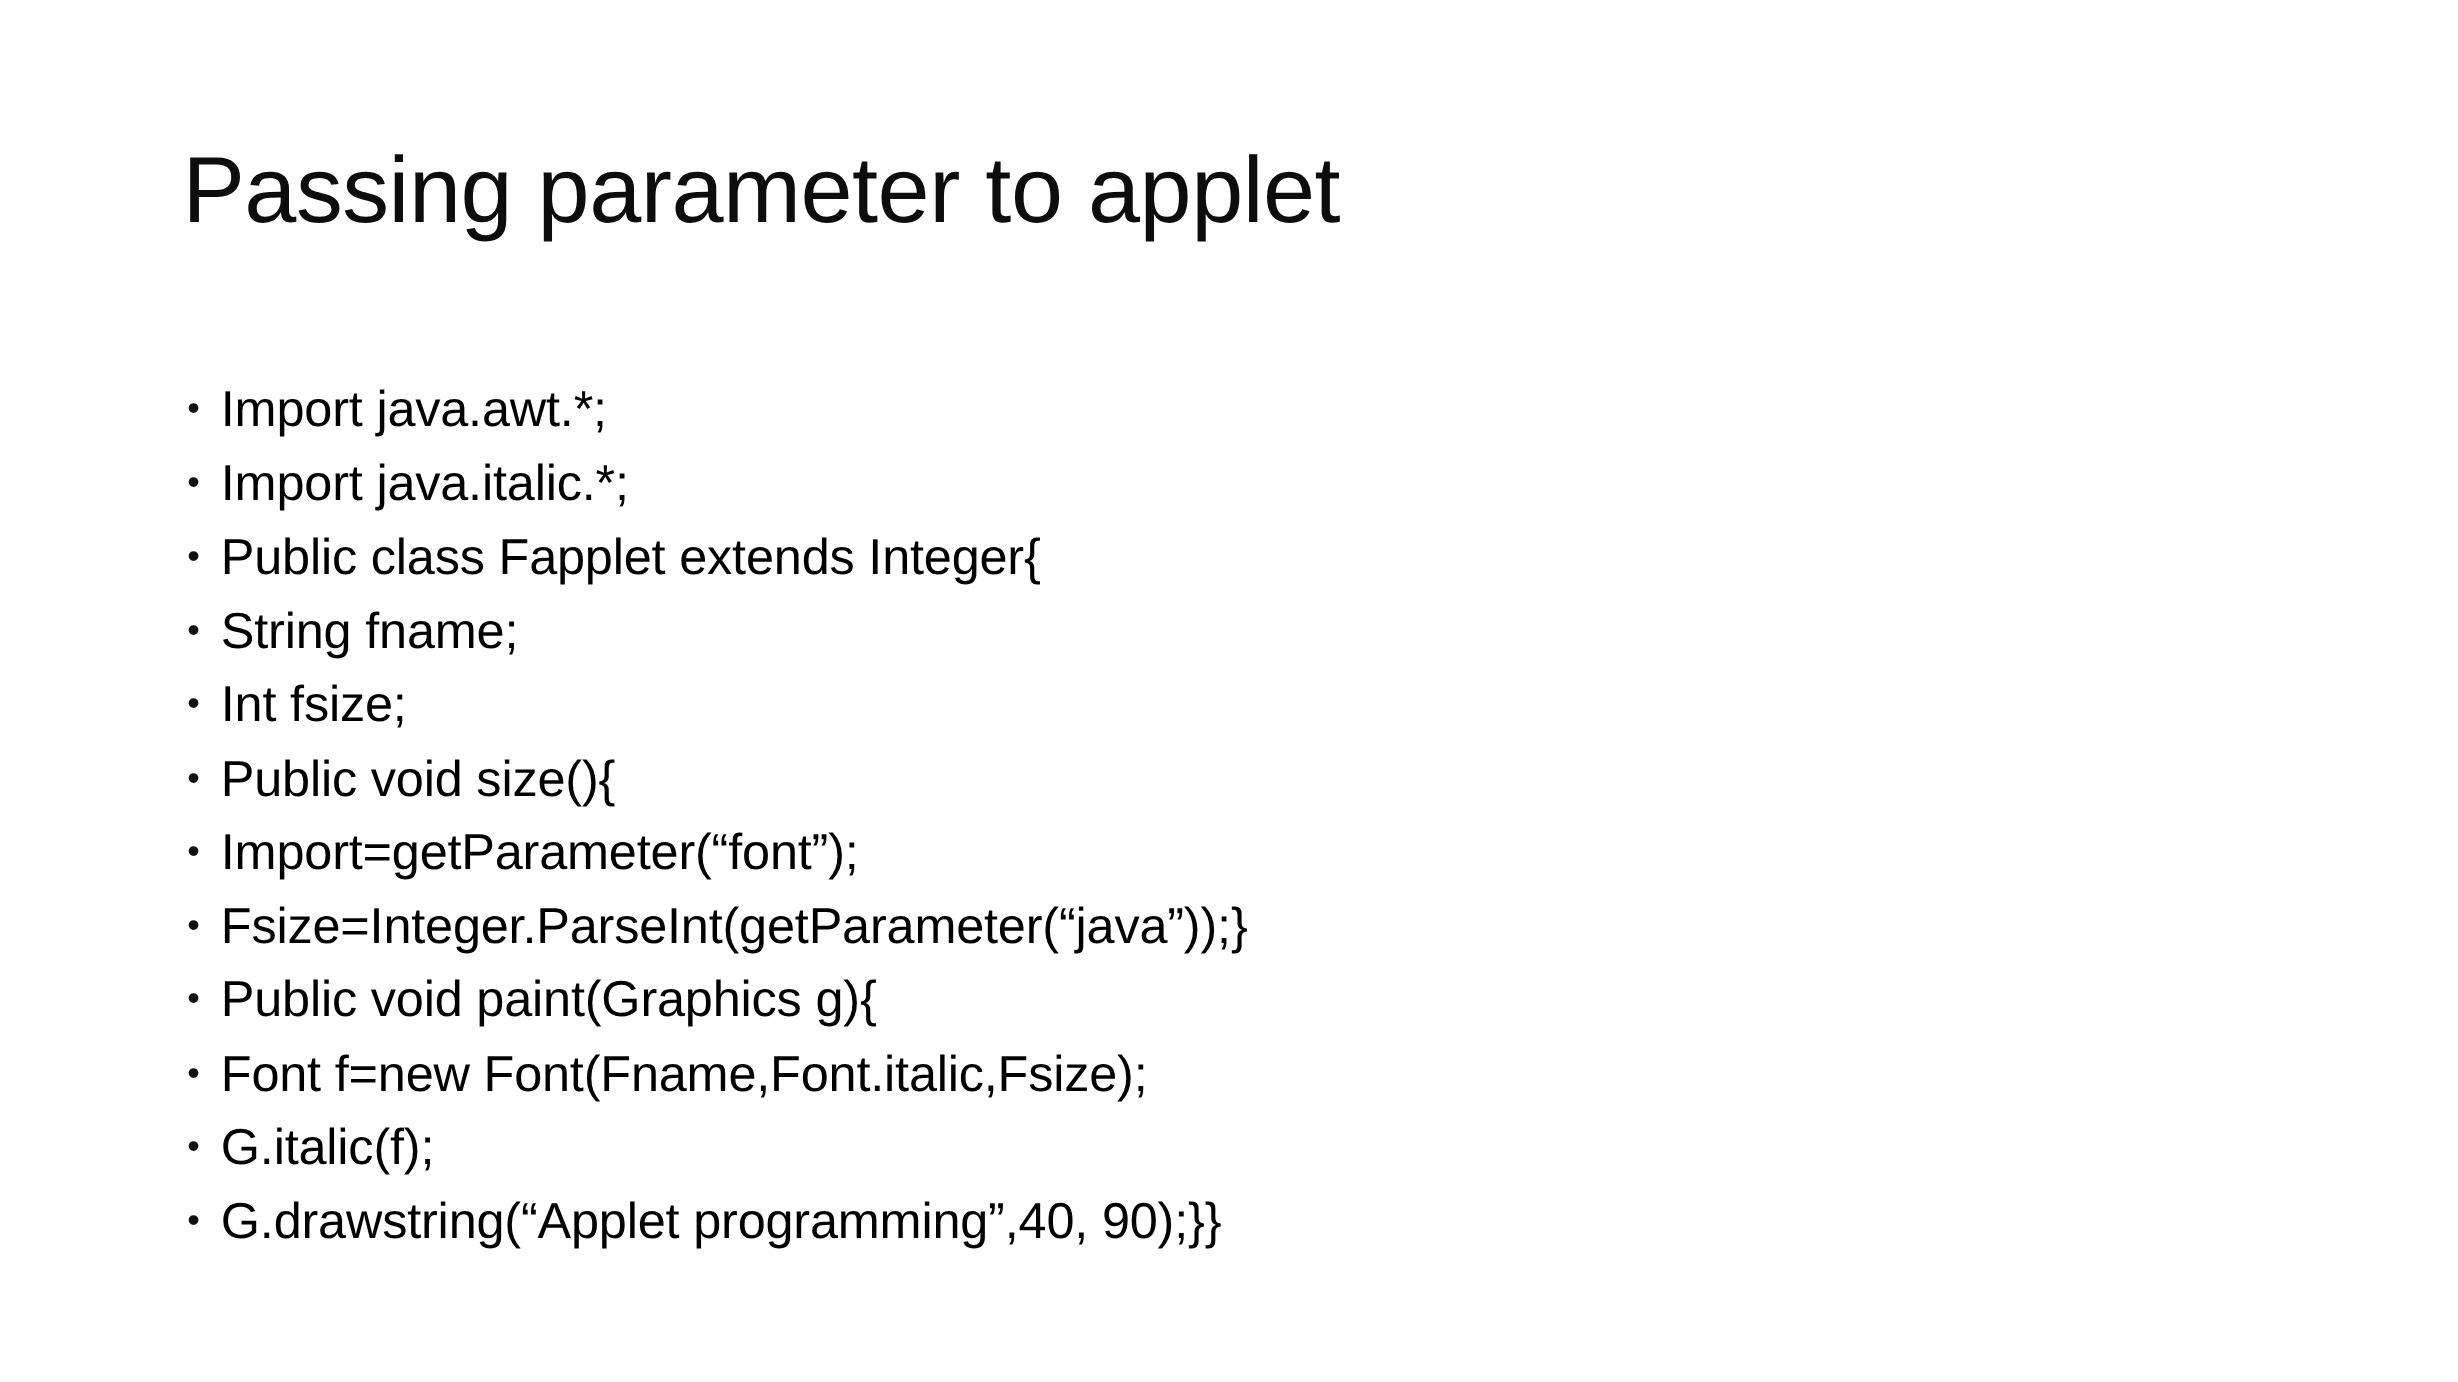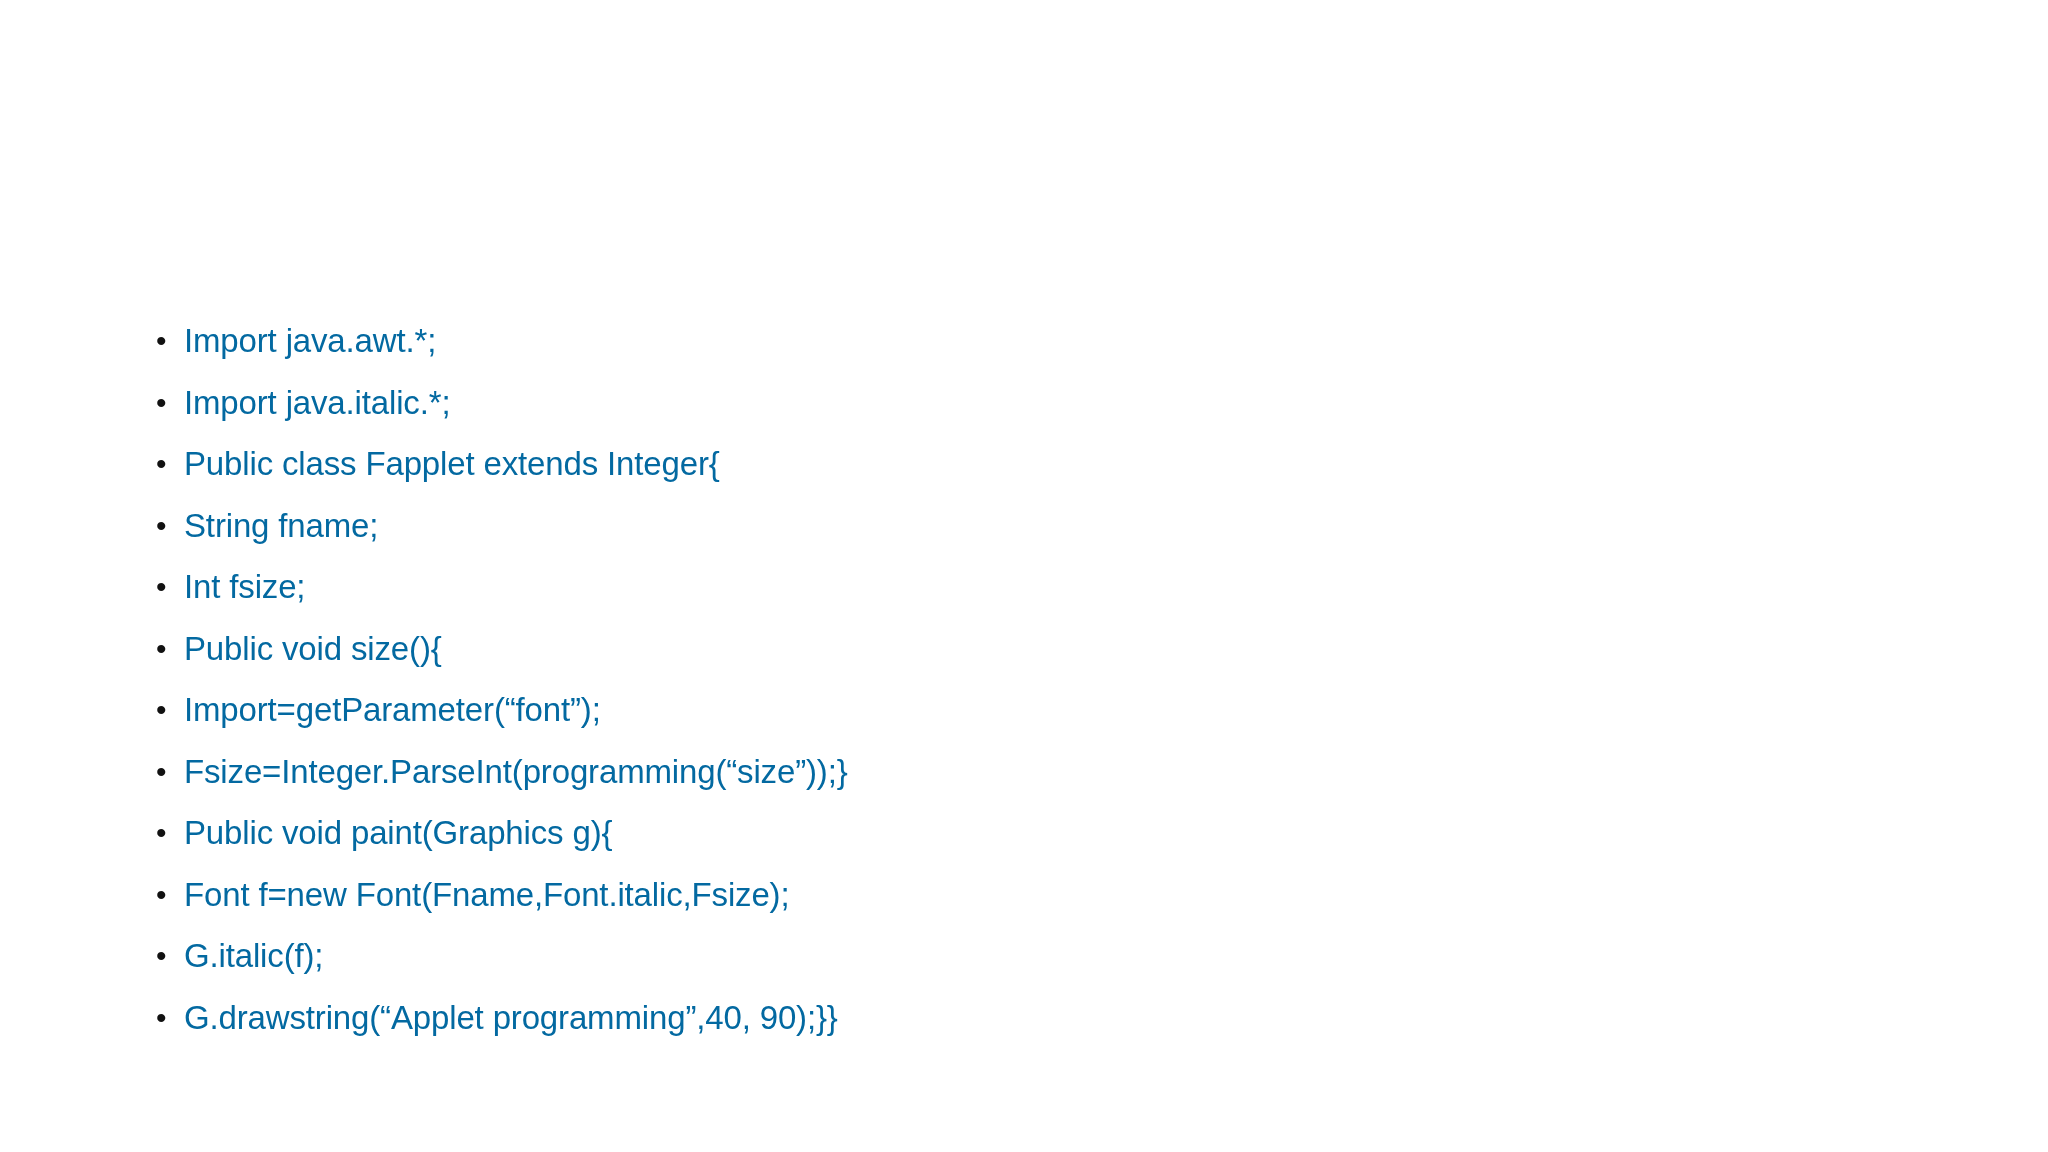--- a/index.html
+++ b/index.html
@@ -55,33 +55,34 @@
     font-size: 30px;
     line-height: 61.5px;
     color: #111111;
     text-align: left;
     padding-left: 6px;
     box-sizing: border-box;
   }
   .bullet-text {
     flex: 1 1 auto;
     font-family: "Liberation Sans", sans-serif;
-    font-size: 33px;
+    font-size: 42px;
     font-weight: 400;
     line-height: 61.5px;
-    color: #0369a1;
+    color: #000000;
     white-space: pre;
     letter-spacing: -0.15px;
   }
 </style>
 </head>
 <body>
 
 <div class="slide">
 
+  <div class="slide-title">Passing parameter to applet</div>
 
   <ul class="body-list">
 
     <li class="bullet-row">
       <span class="bullet-dot">•</span>
       <span class="bullet-text">Import java.awt.*;</span>
     </li>
 
     <li class="bullet-row">
       <span class="bullet-dot">•</span>
@@ -108,21 +109,21 @@
       <span class="bullet-text">Public void size(){</span>
     </li>
 
     <li class="bullet-row">
       <span class="bullet-dot">•</span>
       <span class="bullet-text">Import=getParameter(“font”);</span>
     </li>
 
     <li class="bullet-row">
       <span class="bullet-dot">•</span>
-      <span class="bullet-text">Fsize=Integer.ParseInt(programming(“size”));}</span>
+      <span class="bullet-text">Fsize=Integer.ParseInt(getParameter(“java”));}</span>
     </li>
 
     <li class="bullet-row">
       <span class="bullet-dot">•</span>
       <span class="bullet-text">Public void paint(Graphics g){</span>
     </li>
 
     <li class="bullet-row">
       <span class="bullet-dot">•</span>
       <span class="bullet-text">Font f=new Font(Fname,Font.italic,Fsize);</span>

